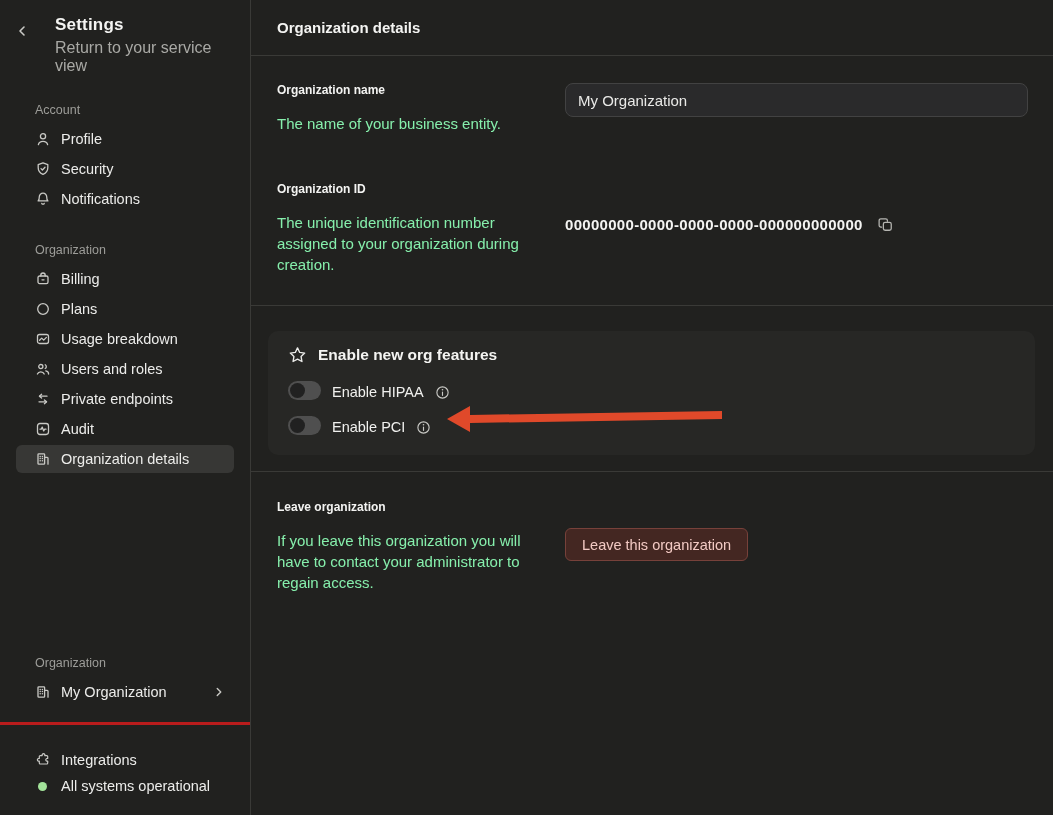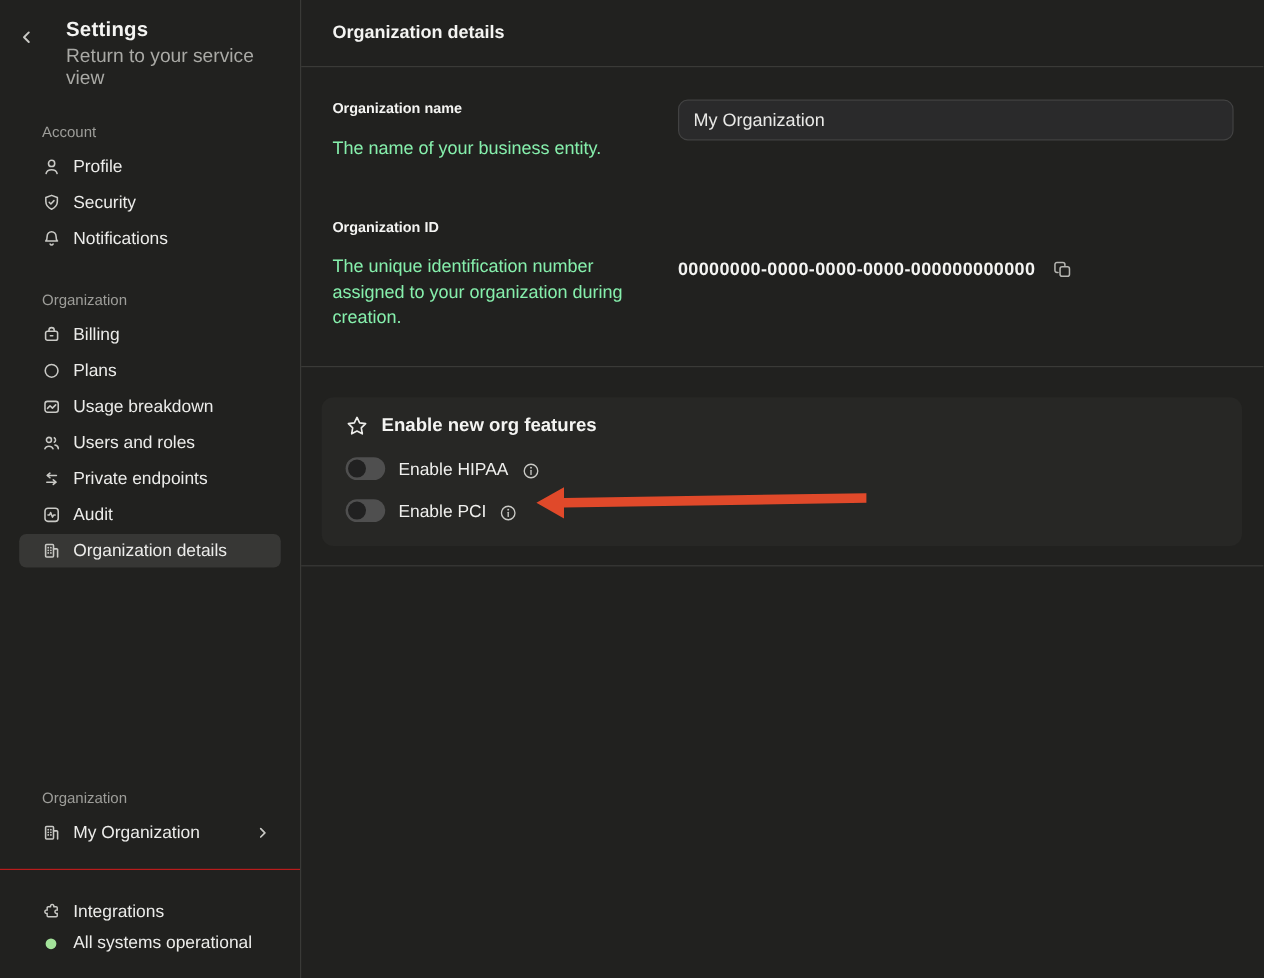--- a/index.html
+++ b/index.html
@@ -20,21 +20,21 @@
   .sb-subtitle { font-size:16px; color:#a9a9a5; margin-top:4px; }
   .sb-section-label { font-size:12.5px; color:#9d9d99; margin:28px 19px 8px 35px; }
   .sb-item { display:flex; align-items:center; gap:10px; margin:0 16px 2px 16px;
              padding:6px 8px 6px 19px; border-radius:6px; color:#ececea; cursor:pointer; }
   .sb-item.selected { background:#373735; }
   .sb-item svg, .footer-item svg, .org-switcher svg { flex:none; color:#c9c9c5; }
   .sb-bottom { margin-top:auto; }
   .org-switcher { display:flex; align-items:center; gap:10px; margin:0 16px 16px 16px;
                   padding:6px 8px 6px 19px; border-radius:6px; cursor:pointer; }
   .org-switcher .lbl { flex:1; }
-  .sb-footer { border-top:1px solid #b91c1c; padding:22px 16px 16px 16px; }
+  .sb-footer { border-top:3px solid #b91c1c; padding:22px 16px 16px 16px; }
   .footer-item { display:flex; align-items:center; gap:10px; padding:5px 0 5px 19px; cursor:pointer; }
   .status-dot { width:9px; height:9px; border-radius:50%; background:#a3e39a; margin:0 4px 0 3px; flex:none; }
 
   
   .main { flex:1; display:flex; flex-direction:column; min-width:0; }
   .main-header { height:56px; flex:none; display:flex; align-items:center; padding-left:26px;
                  border-bottom:1px solid #3a3a37; font-size:15px; font-weight:700; color:#f4f4f2; }
   .row { display:flex; padding:0 25px 0 26px; }
   .row .left { width:288px; flex:none; padding-right:24px; }
   .row .right { flex:1; min-width:0; }
@@ -270,14 +270,25 @@
         </button>
       </div>
 
       <svg class="annot-arrow" width="290" height="36" viewBox="0 0 290 36">
         <polygon points="9,18 32,5 32,14 284,10 284,18 32,22 32,31" fill="#e0492a"></polygon>
       </svg>
     </section>
 
     <hr class="divider2">
 
+    <section class="row row-leave">
+      <div class="left">
+        <h3 class="sec-h">Leave organization</h3>
+        <div class="desc" style="max-width:250px">If you leave this organization you will have to contact your administrator to regain access.</div>
+      </div>
+      <div class="right">
+        <div class="leave-btn-wrap">
+          <button class="danger-btn">Leave this organization</button>
+        </div>
+      </div>
+    </section>
   </main>
 </div>
 
 </body></html>

